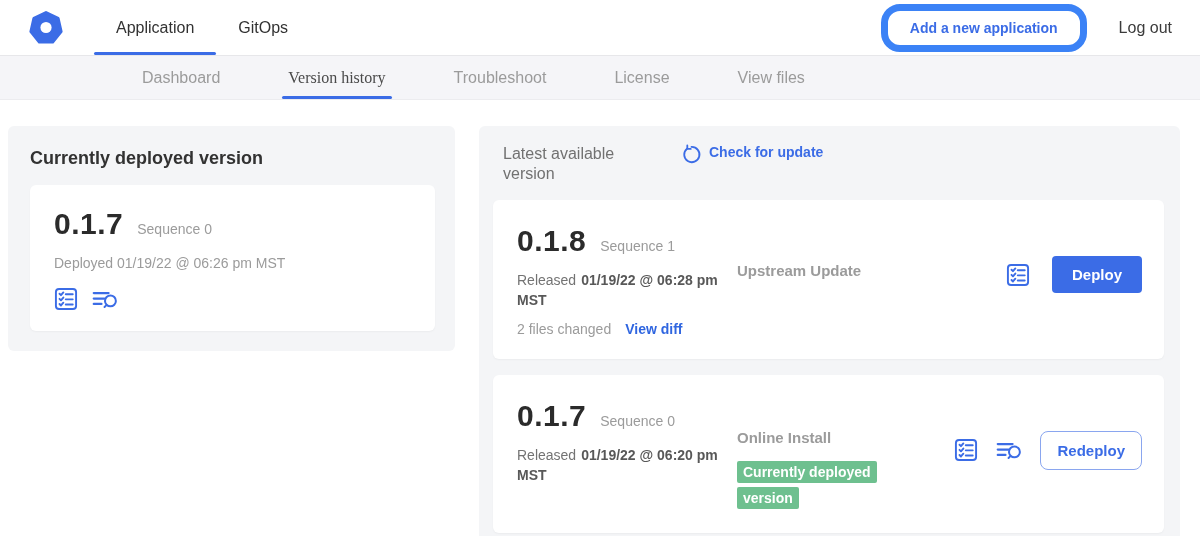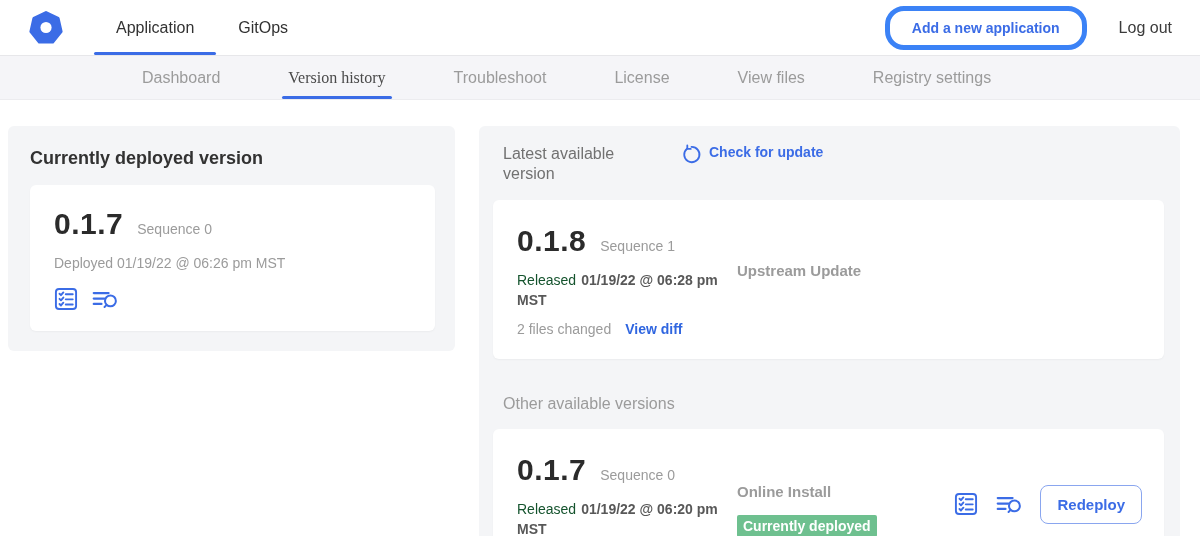--- a/index.html
+++ b/index.html
@@ -10,21 +10,21 @@
   .topnav { height:56px; background:#fff; border-bottom:1px solid #e7e7ea;
     display:flex; align-items:stretch; padding-left:28px; padding-right:28px; }
   .logo-wrap { display:flex; align-items:center; margin-right:30px; }
   .topnav-tabs { display:flex; align-items:stretch; }
   .topnav-tab { display:flex; align-items:center; padding:0 22px; font-size:16px;
     color:#323232; cursor:pointer; position:relative; }
   .topnav-tab.active { font-weight:500; }
   .topnav-tab.active::after { content:""; position:absolute; left:0; right:0; bottom:0;
     height:3px; background:#3b6ce6; border-radius:2px; }
   .topnav-right { margin-left:auto; display:flex; align-items:center; gap:32px; }
-  .add-app-btn { border:5px solid #3b82f6; color:#3b6ce6; background:#fff;
+  .add-app-btn { border:7px solid #3b82f6; color:#3b6ce6; background:#fff;
     border-radius:19px; padding:9px 22px; font-size:14px; font-weight:700;
     font-family:inherit; cursor:pointer; }
   .logout { font-size:16px; color:#3b3b3b; cursor:pointer; }
 
   
   .subnav { height:44px; background:#f5f5f8; border-bottom:1px solid #ececef;
     display:flex; align-items:stretch; padding-left:142px; gap:68px; }
   .subnav-tab { display:flex; align-items:center; font-size:16px; color:#9b9b9b;
     cursor:pointer; position:relative; }
   .subnav-tab.active { color:#4a4a4a;font-family:Liberation Serif, serif; }
@@ -56,21 +56,21 @@
     font-size:14px; font-weight:600; line-height:1.25; cursor:pointer; }
   .hdr-link .txt { max-width:150px; }
   .hdr-check { margin-left:28px; }
   .hdr-config { margin-left:62px; }
   .hdr-diff { margin-left:auto; align-items:center; }
 
   
   .version-card { margin-top:16px; padding:24px 20px 22px 24px; display:flex; align-items:flex-start; }
   .vc-left { width:218px; }
   .released-line { margin-top:12px; font-size:14px; line-height:1.45; }
-  .released-label { color:#14532d; margin-right:5px; }
+  .released-label { color:#737373; margin-right:5px; }
   .released-date { color:#585858; font-weight:700; }
   .files-line { margin-top:10px; display:flex; align-items:center; gap:14px; font-size:14px; }
   .files-changed { color:#9b9b9b; }
   .view-diff { color:#3066e0; font-weight:600; cursor:pointer; }
   .vc-mid { flex:1; padding-top:38px; padding-left:2px; }
   .source-label { font-size:15px; font-weight:600; color:#9b9b9b; }
   .badge-wrap { margin-top:12px; max-width:168px; line-height:1.65; }
   .status-badge { display:inline; background:#6ec08f; color:#fff; font-size:14px;
     font-weight:700; padding:3px 6px; border-radius:2px;
     -webkit-box-decoration-break:clone; box-decoration-break:clone; }
@@ -144,21 +144,20 @@
     <span class="logout">Log out</span>
   </div>
 </header>
 
 <nav class="subnav">
   <div class="subnav-tab">Dashboard</div>
   <div class="subnav-tab active">Version history</div>
   <div class="subnav-tab">Troubleshoot</div>
   <div class="subnav-tab">License</div>
   <div class="subnav-tab">View files</div>
-  <div class="subnav-tab">Registry settings</div>
 </nav>
 
 <main class="main">
 
   <section class="panel left-panel">
     <h2>Currently deployed version</h2>
     <div class="white-card deployed-card">
       <div class="version-row">
         <span class="version-num">0.1.7</span>
         <span class="sequence">Sequence 0</span>
@@ -206,23 +205,30 @@
           <span class="released-label">Released</span><span class="released-date">01/19/22 @ 06:28 pm MST</span>
         </div>
         <div class="files-line">
           <span class="files-changed">2 files changed</span>
           <span class="view-diff">View diff</span>
         </div>
       </div>
       <div class="vc-mid">
         <span class="source-label">Upstream Update</span>
       </div>
-    </div>
-
-    <div class="other-title">Other available versions</div>
+      <div class="vc-right">
+        <span class="blue-icon">
+          <svg width="24" height="24" viewBox="0 0 20 20">
+              <use href="#ic-checklist"></use>
+            </svg>
+        </span>
+        <button class="deploy-btn">Deploy</button>
+      </div>
+    </div>
+
 
     <div class="white-card version-card">
       <div class="vc-left">
         <div class="version-row">
           <span class="version-num">0.1.7</span>
           <span class="sequence">Sequence 0</span>
         </div>
         <div class="released-line">
           <span class="released-label">Released</span><span class="released-date">01/19/22 @ 06:20 pm MST</span>
         </div>

